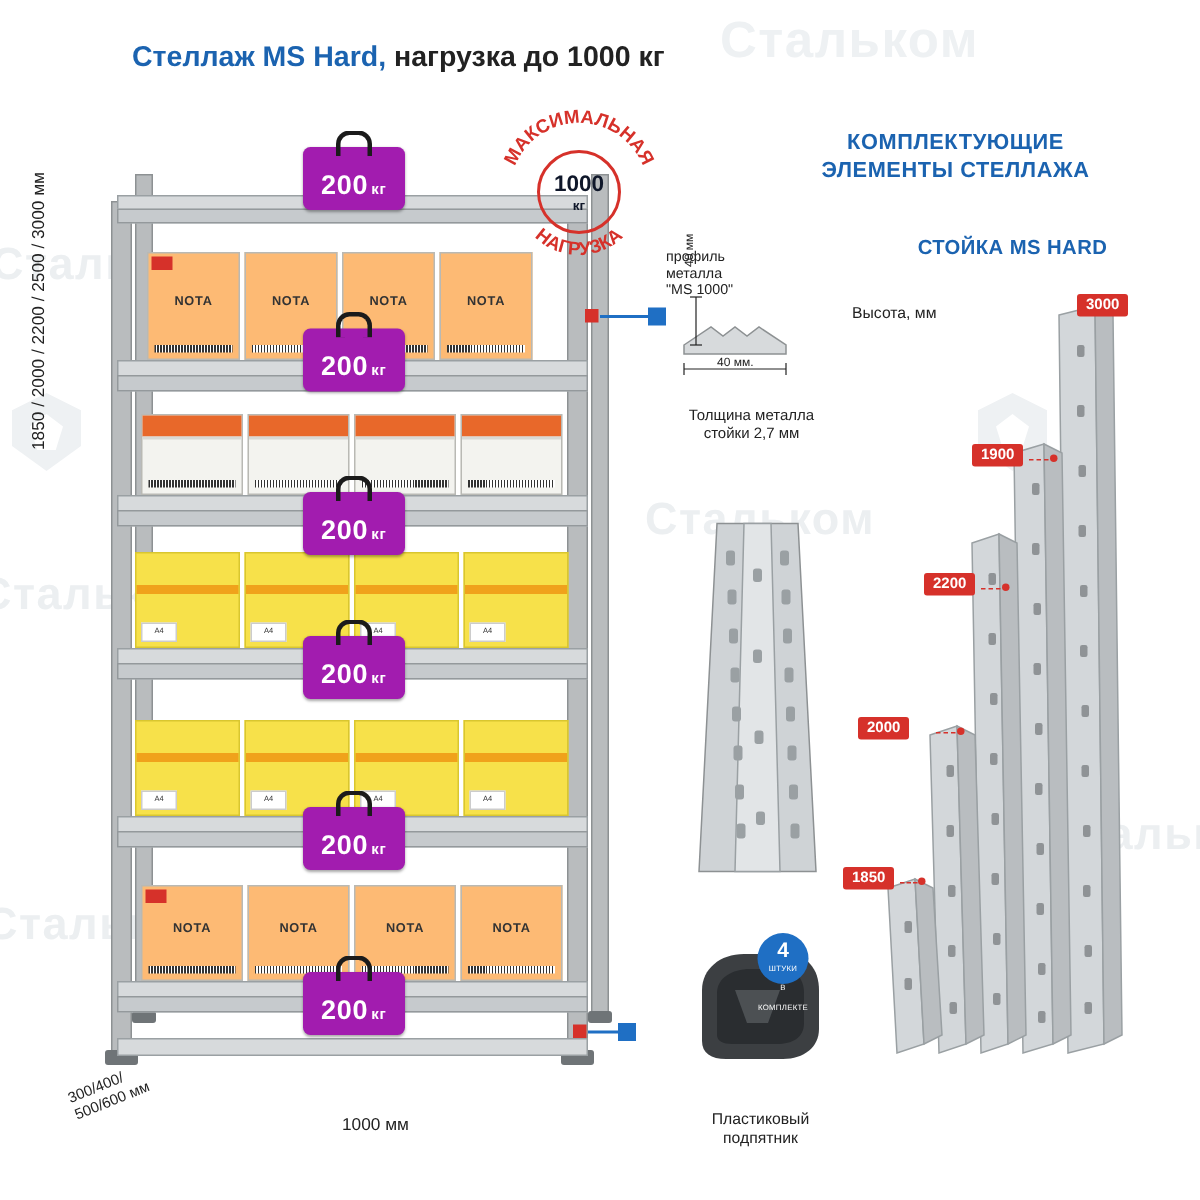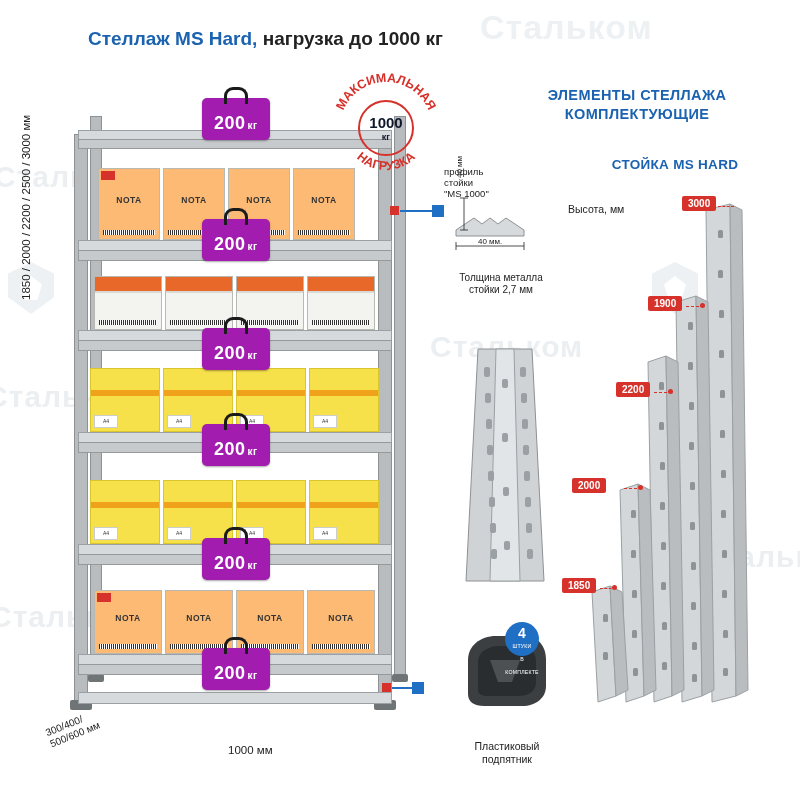--- a/index.html
+++ b/index.html
@@ -184,22 +184,22 @@
 <div class="wm" style="left:430px;top:330px;">Стальком</div>
 <div class="wm" style="left:700px;top:540px;">Стальком</div>
 <div class="wm-logo" style="left:8px;top:262px;"></div>
 <div class="wm-logo" style="left:652px;top:262px;"></div>
 
 <div class="title">
   <span>Стеллаж MS Hard,</span><span class="dark"> нагрузка до 1000 кг</span>
 </div>
 
 <div class="right-head">
+  <div>КОМПЛЕКТУЮЩИЕ</div>
   <div>ЭЛЕМЕНТЫ СТЕЛЛАЖА</div>
-  <div>КОМПЛЕКТУЮЩИЕ</div>
 </div>
 <div class="post-head">СТОЙКА MS HARD</div>
 
 <div id="rack">
 
   <div class="upright" style="left:14px;top:22px;width:12px;height:568px;"></div>
   <div class="upright" style="left:30px;top:4px;width:10px;height:560px;"></div>
   <div class="upright" style="left:318px;top:22px;width:12px;height:568px;"></div>
   <div class="upright" style="left:334px;top:4px;width:10px;height:560px;"></div>
 
@@ -385,21 +385,21 @@
   <line x1="12" y1="30" x2="20" y2="30" stroke="#222" stroke-width="0.8"></line>
   <line x1="12" y1="62" x2="20" y2="62" stroke="#222" stroke-width="0.8"></line>
   <line x1="8" y1="78" x2="76" y2="78" stroke="#222" stroke-width="0.8"></line>
   <line x1="8" y1="74" x2="8" y2="82" stroke="#222" stroke-width="0.8"></line>
   <line x1="76" y1="74" x2="76" y2="82" stroke="#222" stroke-width="0.8"></line>
 </svg>
 <div class="mm40v">40 мм</div>
 <div class="mm40h">40 мм.</div>
 <div class="profile-note">
   <div>профиль</div>
-  <div>стойки</div>
+  <div>металла</div>
   <div>"MS 1000"</div>
 </div>
 <div class="profile-thick">
   <div>Толщина металла</div>
   <div>стойки 2,7 мм</div>
 </div>
 
 <svg width="130" height="250" style="position:absolute;left:440px;top:345px;">
   <path d="M38,4 L92,4 L104,236 L26,236 Z" fill="#cfd3d6" stroke="#8d9193" stroke-width="1"></path>
   <path d="M56,4 L74,4 L80,236 L50,236 Z" fill="#e2e5e7" stroke="#9aa0a3" stroke-width="1"></path>
@@ -511,21 +511,21 @@
   <g>
     <path d="M32,402 L50,396 L56,506 L38,512 Z" fill="#d3d7da" stroke="#9aa0a3" stroke-width="1"></path>
     <path d="M50,396 L62,402 L68,500 L56,506 Z" fill="#b9bdc0" stroke="#9aa0a3" stroke-width="1"></path>
     <g fill="#8f9396">
       <rect x="43" y="424" width="5" height="8" rx="1.5"></rect>
         <rect x="43" y="462" width="5" height="8" rx="1.5"></rect>
     </g>
   </g>
 </svg>
 
-<div class="tag" style="left:682px;top:196px;">3000</div>
+<div class="tag" style="left:718px;top:196px;">3000</div>
 <div class="tagline" style="left:718px;top:206px;width:16px;"></div>
 
 <div class="tag" style="left:648px;top:296px;">1900</div>
 <div class="tagline" style="left:686px;top:306px;width:18px;"></div>
 <div class="tagdot" style="left:700px;top:303px;"></div>
 
 <div class="tag" style="left:616px;top:382px;">2200</div>
 <div class="tagline" style="left:654px;top:392px;width:18px;"></div>
 <div class="tagdot" style="left:668px;top:389px;"></div>
 

